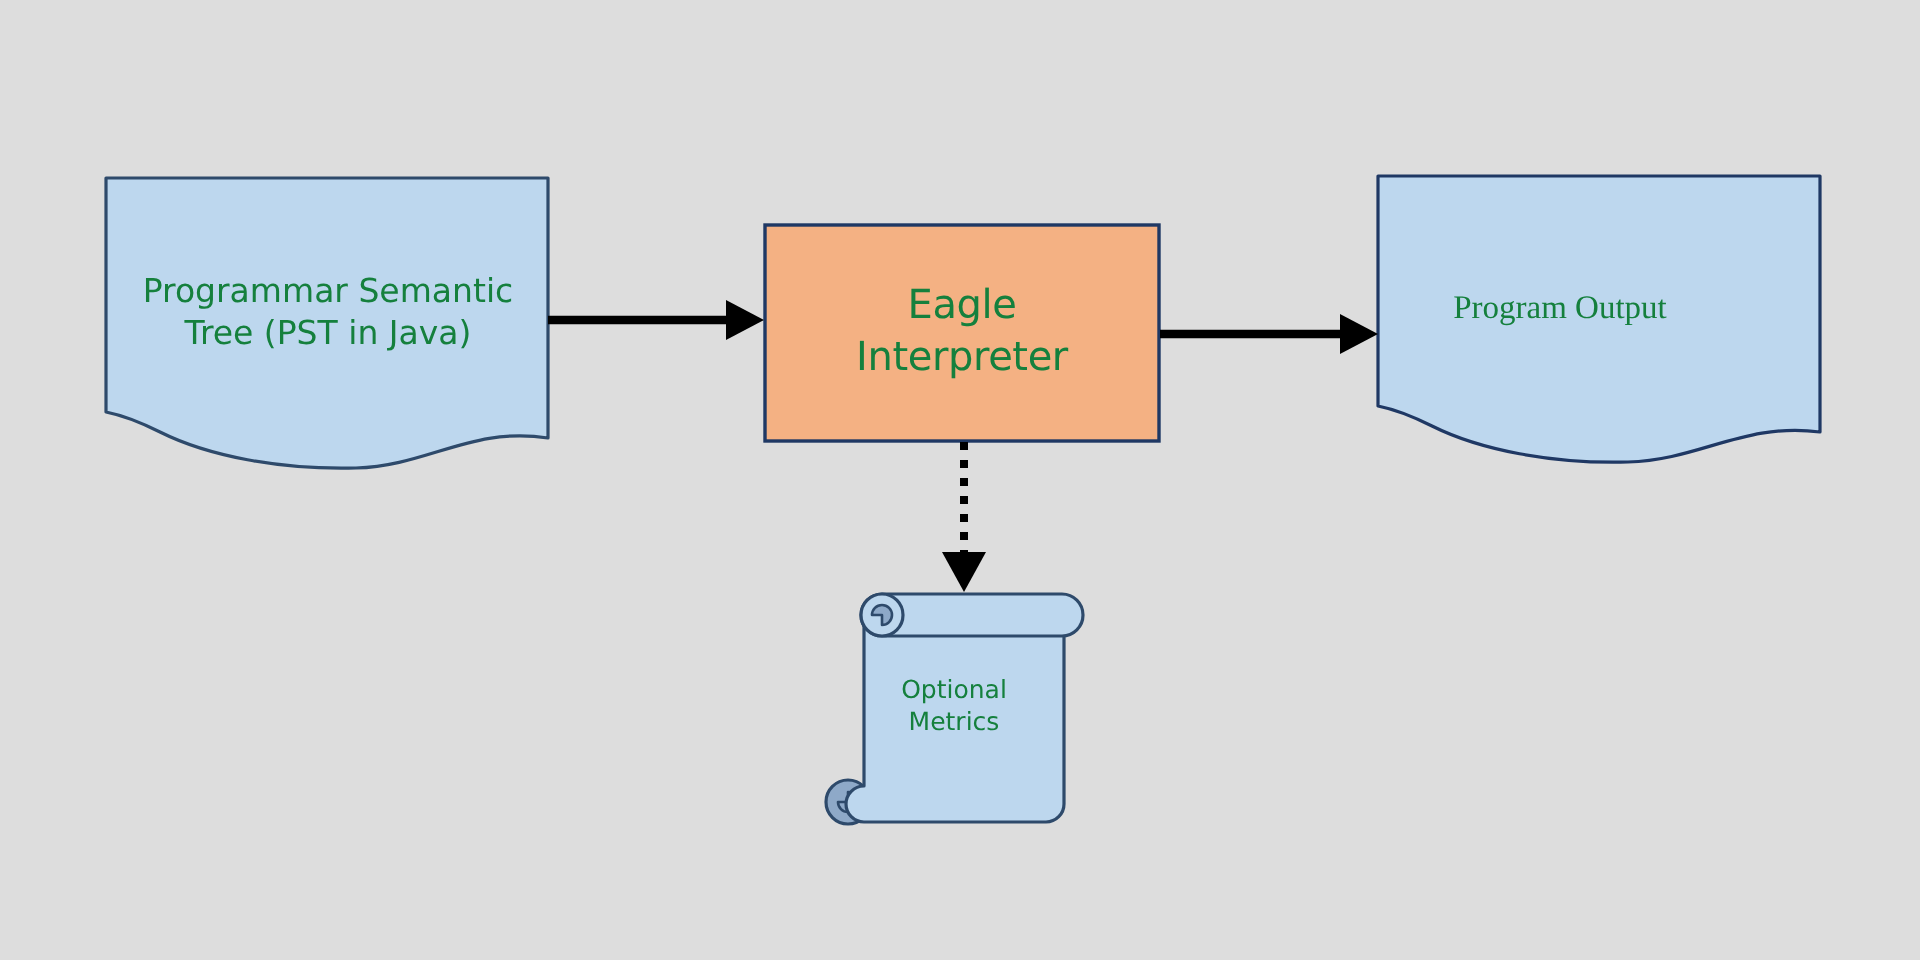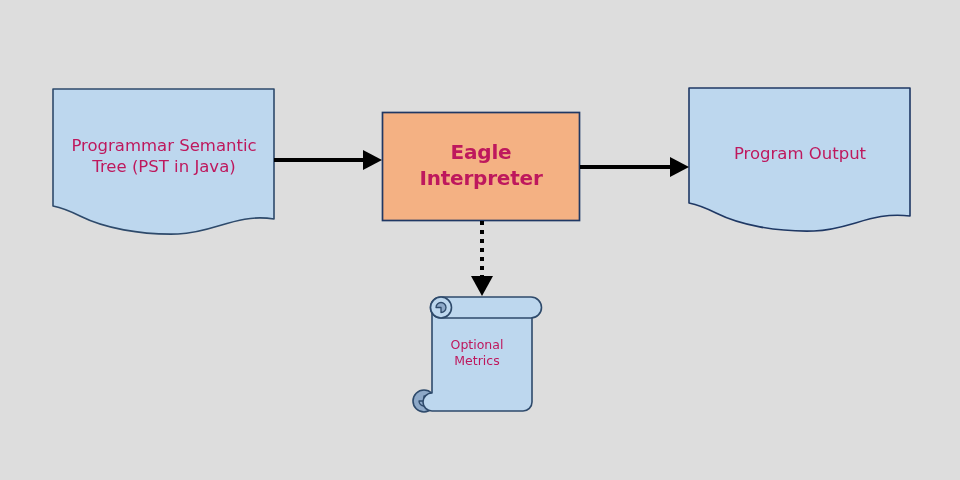--- a/index.html
+++ b/index.html
@@ -22,47 +22,48 @@
     position: absolute;
     left: 0;
     top: 0;
   }
   .node-label {
     position: absolute;
     display: flex;
     align-items: center;
     justify-content: center;
     text-align: center;
-    color: #be185d;
+    color: #15803d;
     line-height: 1.28;
     pointer-events: none;
     white-space: pre-line;
   }
   #label-pst {
     left: 56px;
     top: 118px;
     width: 216px;
     height: 76px;
     font-size: 16.5px;
   }
   #label-eagle {
     left: 383px;
     top: 126px;
     width: 196px;
     height: 80px;
     font-size: 20px;
-    font-weight: bold;
+    font-weight: normal;
     letter-spacing: -0.2px;
   }
   #label-output {
-    left: 692px;
+    left: 672px;
     top: 130px;
     width: 216px;
     height: 48px;
     font-size: 16.5px;
+    font-family: Liberation Serif, serif;
   }
   #label-metrics {
     left: 434px;
     top: 330px;
     width: 86px;
     height: 46px;
     font-size: 12.5px;
   }
 </style>
 </head>

